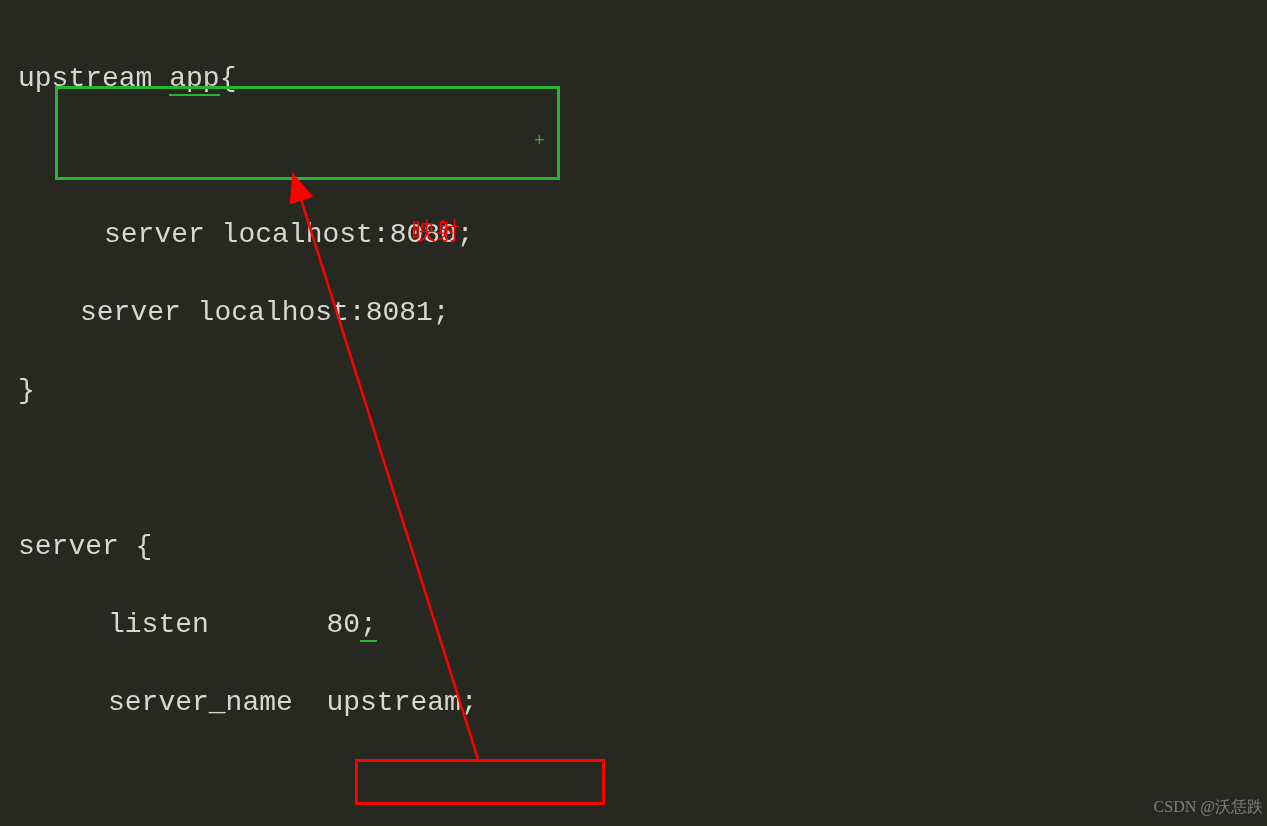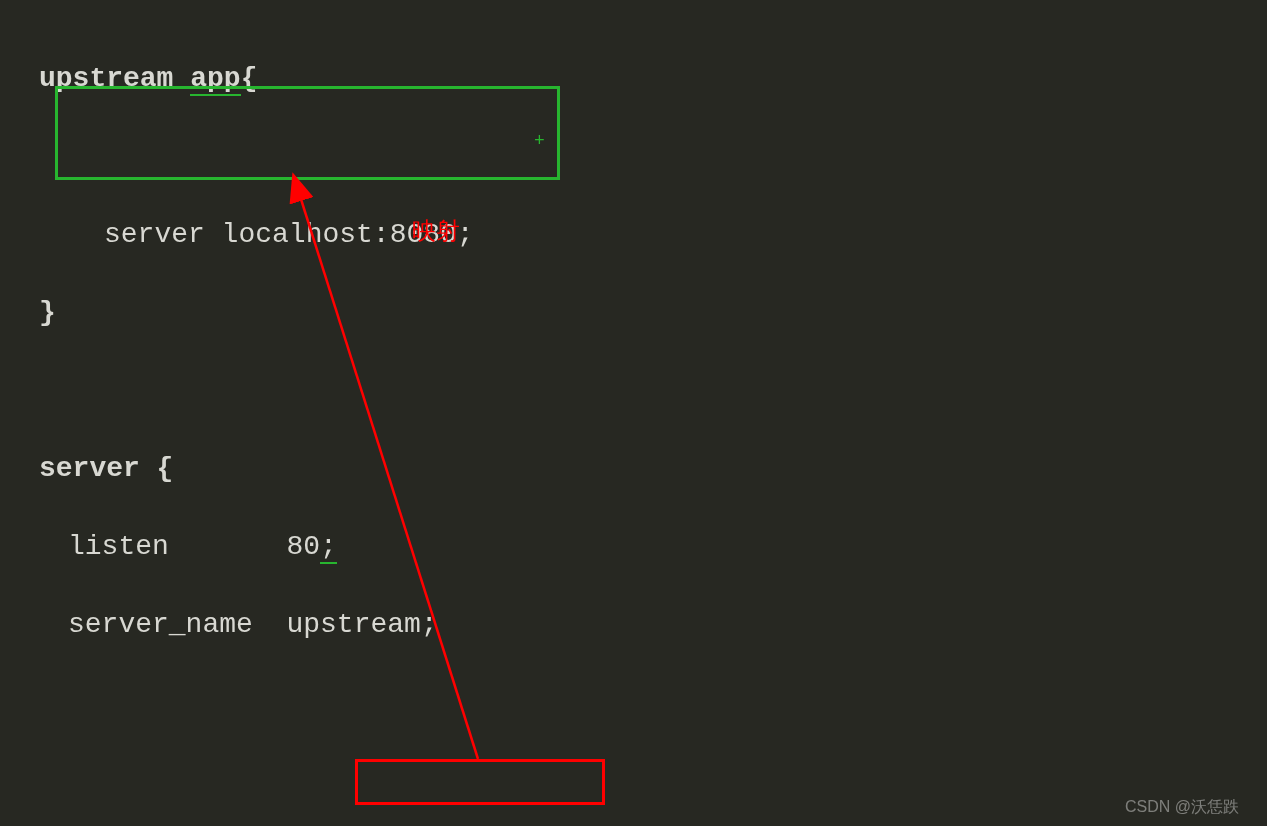--- a/index.html
+++ b/index.html
@@ -14,22 +14,22 @@
     overflow: hidden;
     position: relative;
   }
   .code-area {
     position: relative;
     padding: 20px 0 0 0;
     line-height: 39px;
     white-space: pre;
   }
   .line { height: 39px; }
-  .indent1 { padding-left: 39px; font-weight: bold; }
-  .indent2 { padding-left: 68px; }
+  .indent1 { padding-left: 18px; }
+  .indent2 { padding-left: 108px; }
 
   .green-box {
     position: absolute;
     border: 3px solid #27b52f;
     left: 55px;
     top: 86px;
     width: 505px;
     height: 94px;
     box-sizing: border-box;
     pointer-events: none;
@@ -65,35 +65,36 @@
     position: absolute;
     left: 0;
     top: 0;
     pointer-events: none;
   }
   .underline-green {
     border-bottom: 2px solid #27b52f;
   }
   .watermark {
     position: absolute;
-    right: 28px;
+    right: 4px;
     bottom: 8px;
     color: rgba(255,255,255,0.4);
-    font-family: Liberation Sans, sans-serif;
+    font-family: Liberation Serif, serif;
     font-size: 16px;
     pointer-events: none;
   }
 </style>
 </head>
 <body>
 
 <div class="code-area">
 <div class="line indent1"><span>upstream </span><span class="underline-green">app</span><span>{</span></div>
 <div class="line"><span></span></div>
 <div class="line" style="padding-left:104px"><span>server localhost:8080;</span></div>
+<div class="line" style="padding-left:80px"><span>server localhost:8081;</span></div>
 <div class="line indent1"><span>}</span></div>
 <div class="line"><span></span></div>
 <div class="line indent1"><span>server {</span></div>
 <div class="line indent2"><span>listen       80</span><span class="underline-green">;</span></div>
 <div class="line indent2"><span>server_name  upstream;</span></div>
 <div class="line"><span></span></div>
 
 
 
 

